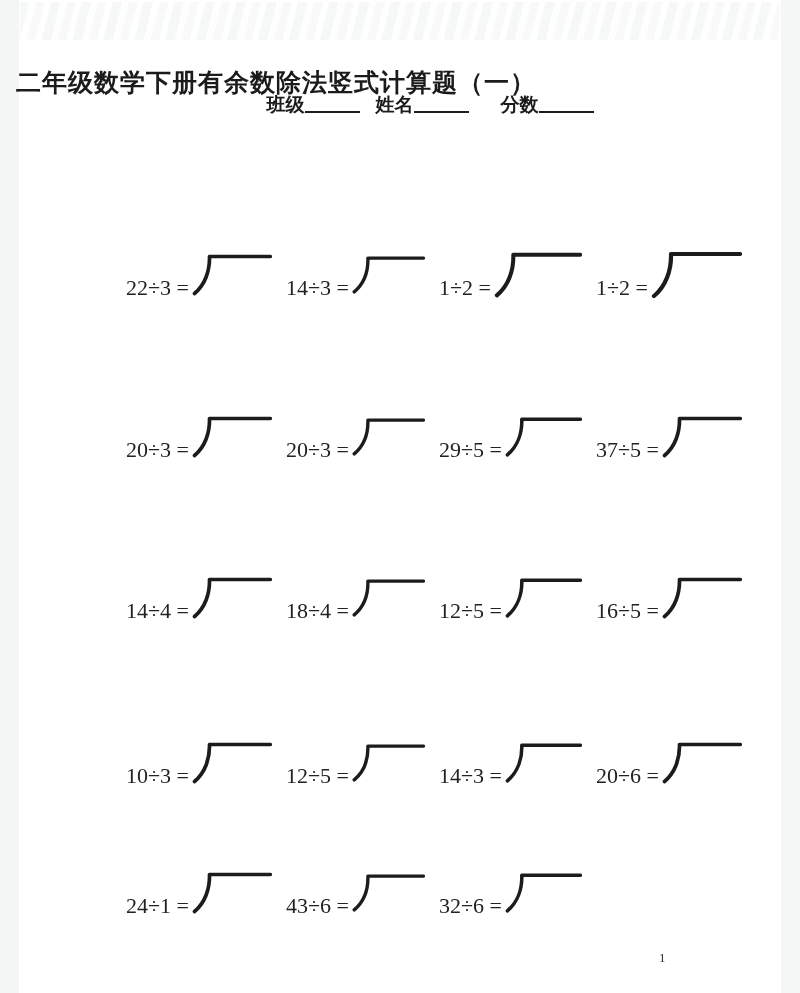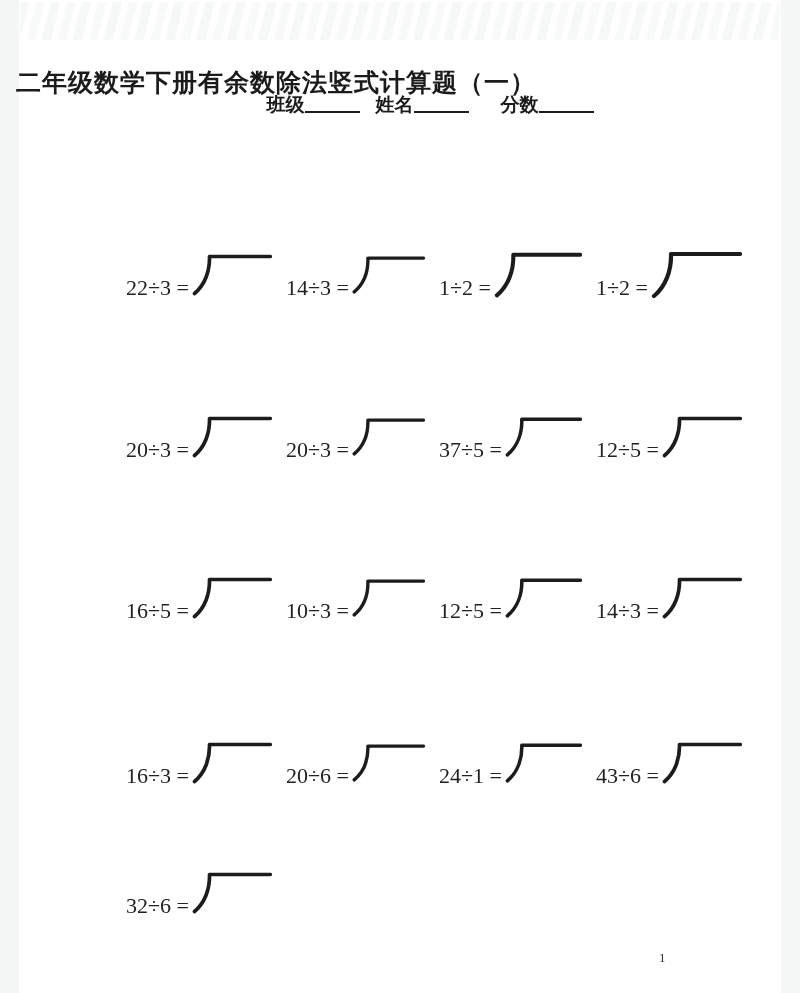--- a/index.html
+++ b/index.html
@@ -171,27 +171,45 @@
           <path d="M 21 4 L 90 4 M 21 4 C 21.5 20 16 36 4 46"></path>
         </svg>
     </div>
     <div class="problem-cell">
       <div class="expr">20÷3 =</div>
       <svg class="bracket" width="92" height="50" viewBox="0 0 92 50">
           <path d="M 21 4 L 90 4 M 21 4 C 21.5 20 16 36 4 46"></path>
         </svg>
     </div>
     <div class="problem-cell">
+      <div class="expr">29÷5 =</div>
+      <svg class="bracket" width="92" height="50" viewBox="0 0 92 50">
+          <path d="M 21 4 L 90 4 M 21 4 C 21.5 20 16 36 4 46"></path>
+        </svg>
+    </div>
+    <div class="problem-cell">
       <div class="expr">37÷5 =</div>
       <svg class="bracket" width="92" height="50" viewBox="0 0 92 50">
           <path d="M 21 4 L 90 4 M 21 4 C 21.5 20 16 36 4 46"></path>
         </svg>
     </div>
 
     <div class="problem-cell">
+      <div class="expr">14÷4 =</div>
+      <svg class="bracket" width="92" height="50" viewBox="0 0 92 50">
+          <path d="M 21 4 L 90 4 M 21 4 C 21.5 20 16 36 4 46"></path>
+        </svg>
+    </div>
+    <div class="problem-cell">
+      <div class="expr">18÷4 =</div>
+      <svg class="bracket" width="92" height="50" viewBox="0 0 92 50">
+          <path d="M 21 4 L 90 4 M 21 4 C 21.5 20 16 36 4 46"></path>
+        </svg>
+    </div>
+    <div class="problem-cell">
       <div class="expr">12÷5 =</div>
       <svg class="bracket" width="92" height="50" viewBox="0 0 92 50">
           <path d="M 21 4 L 90 4 M 21 4 C 21.5 20 16 36 4 46"></path>
         </svg>
     </div>
     <div class="problem-cell">
       <div class="expr">16÷5 =</div>
       <svg class="bracket" width="92" height="50" viewBox="0 0 92 50">
           <path d="M 21 4 L 90 4 M 21 4 C 21.5 20 16 36 4 46"></path>
         </svg>
@@ -208,26 +226,20 @@
       <svg class="bracket" width="92" height="50" viewBox="0 0 92 50">
           <path d="M 21 4 L 90 4 M 21 4 C 21.5 20 16 36 4 46"></path>
         </svg>
     </div>
     <div class="problem-cell">
       <div class="expr">14÷3 =</div>
       <svg class="bracket" width="92" height="50" viewBox="0 0 92 50">
           <path d="M 21 4 L 90 4 M 21 4 C 21.5 20 16 36 4 46"></path>
         </svg>
     </div>
-    <div class="problem-cell">
-      <div class="expr">16÷3 =</div>
-      <svg class="bracket" width="92" height="50" viewBox="0 0 92 50">
-          <path d="M 21 4 L 90 4 M 21 4 C 21.5 20 16 36 4 46"></path>
-        </svg>
-    </div>
 
     <div class="problem-cell">
       <div class="expr">20÷6 =</div>
       <svg class="bracket" width="92" height="50" viewBox="0 0 92 50">
           <path d="M 21 4 L 90 4 M 21 4 C 21.5 20 16 36 4 46"></path>
         </svg>
     </div>
     <div class="problem-cell">
       <div class="expr">24÷1 =</div>
       <svg class="bracket" width="92" height="50" viewBox="0 0 92 50">

